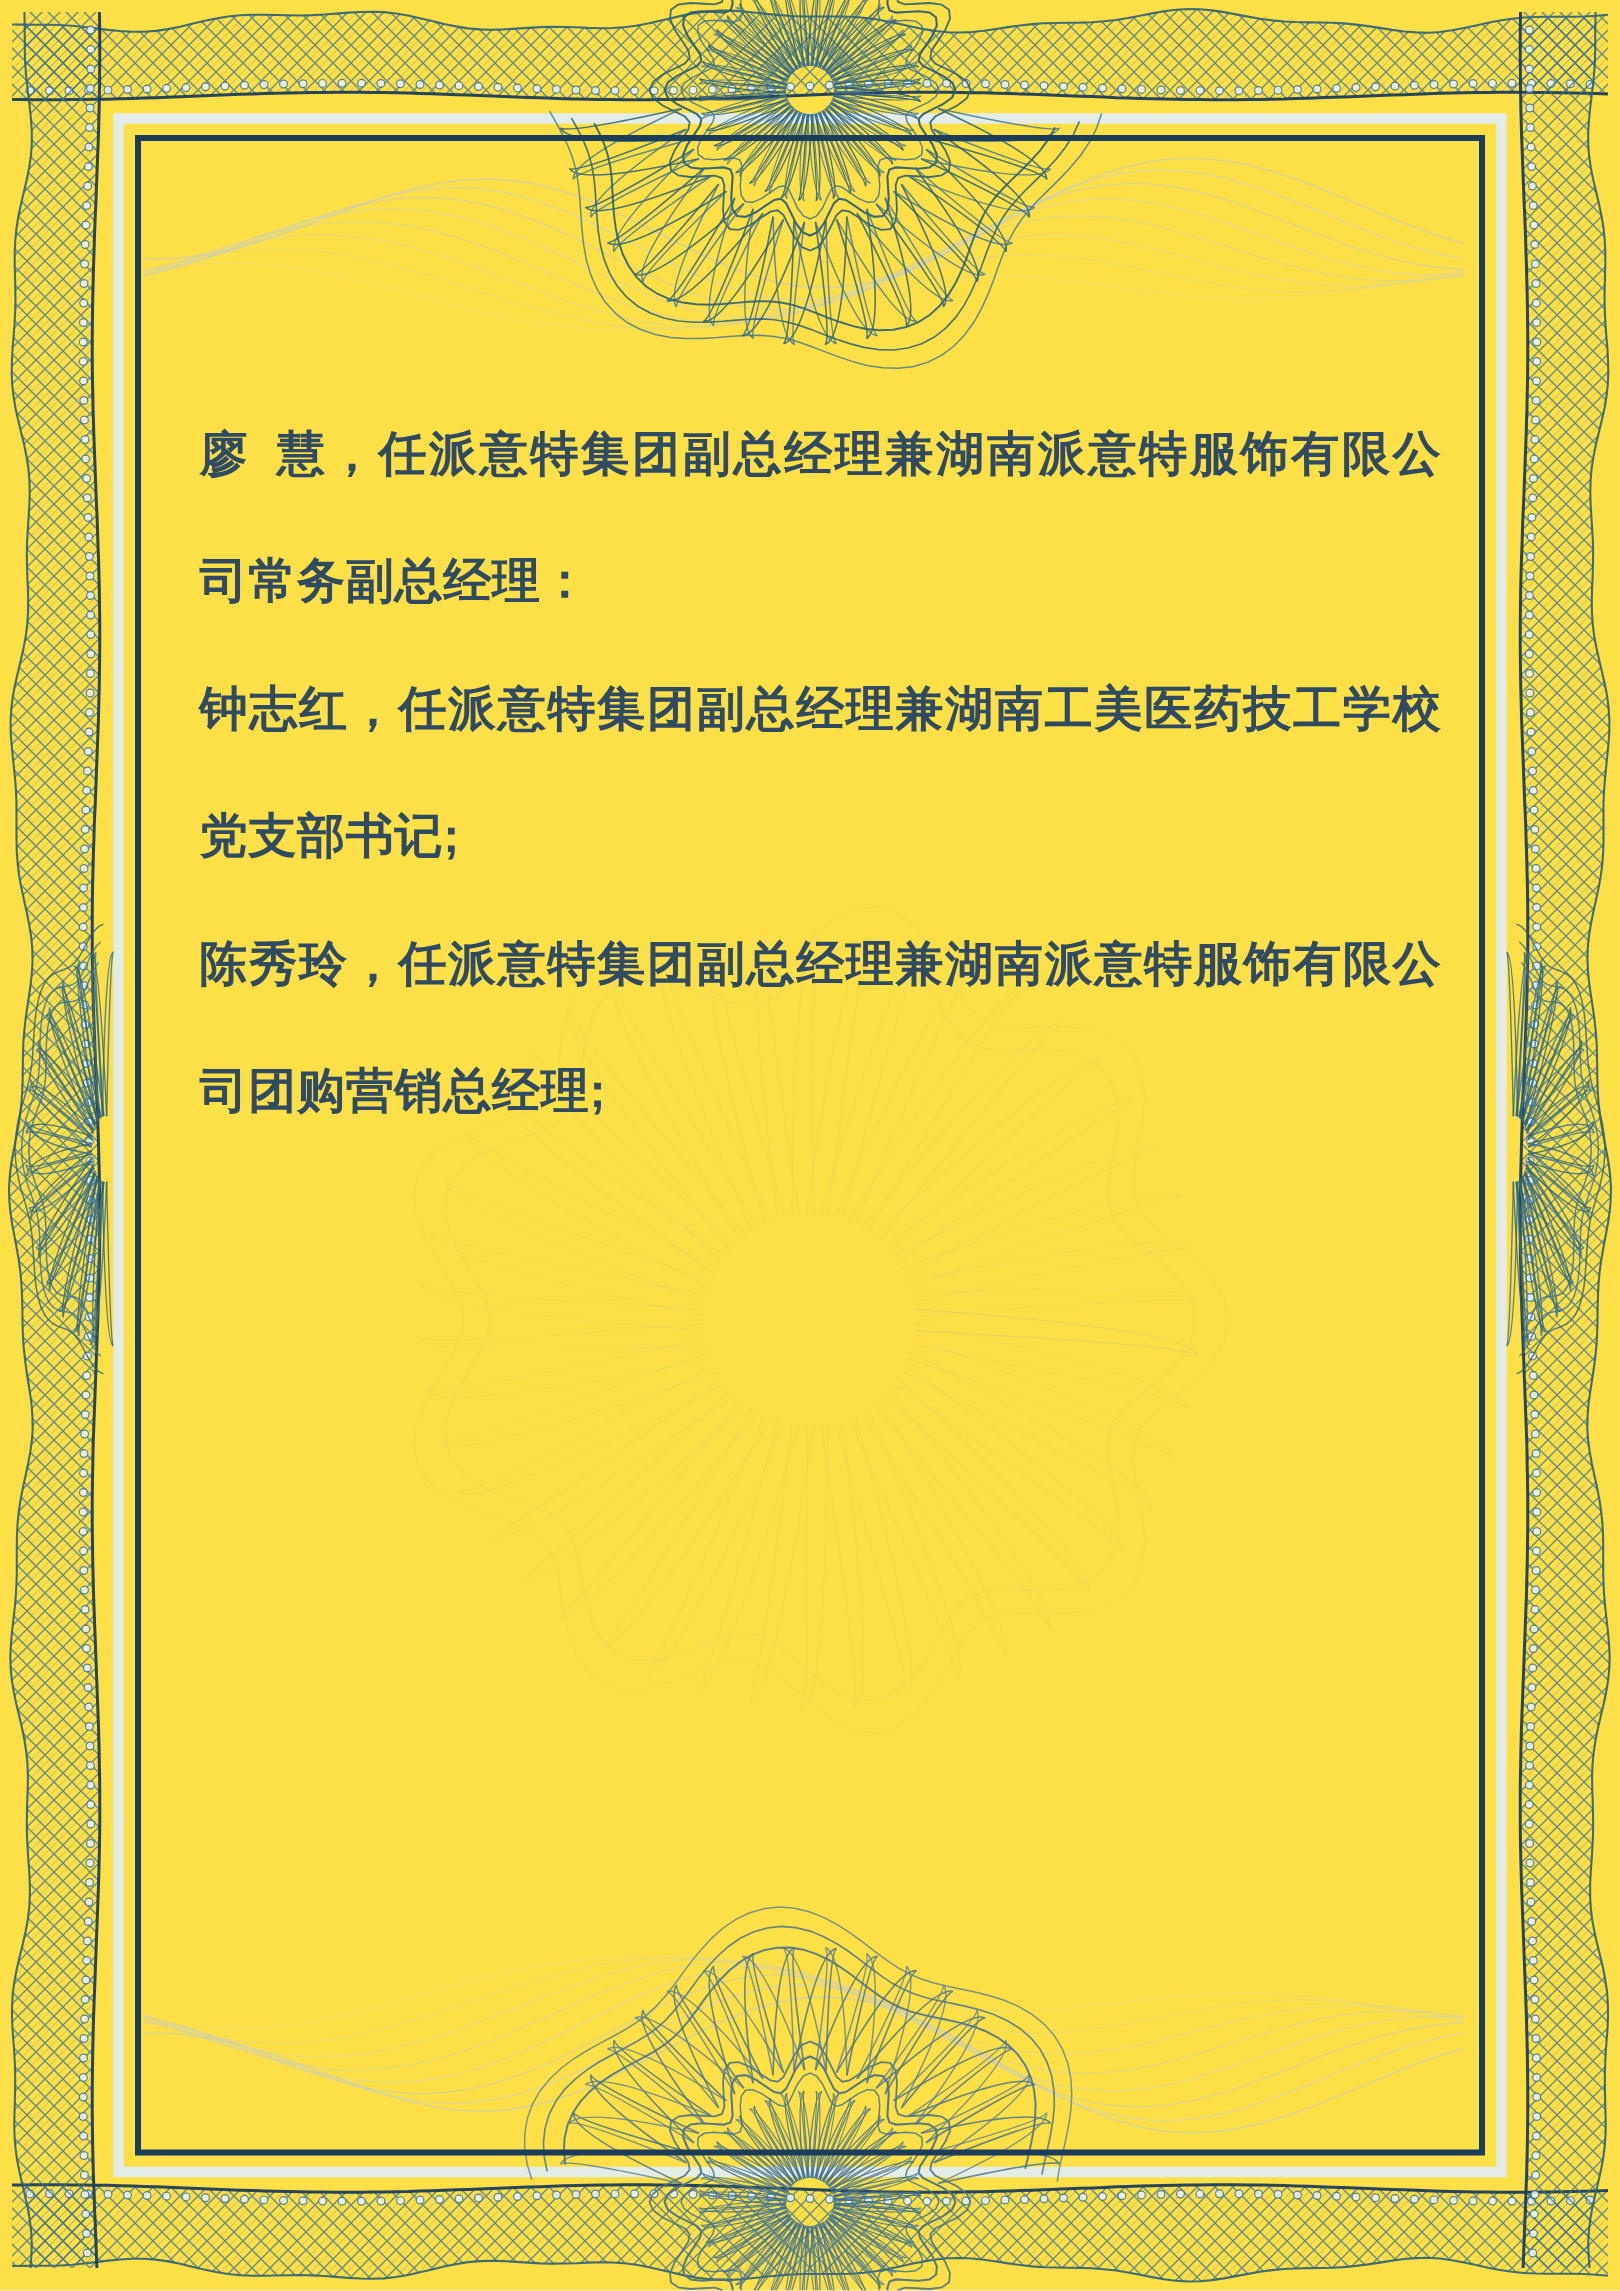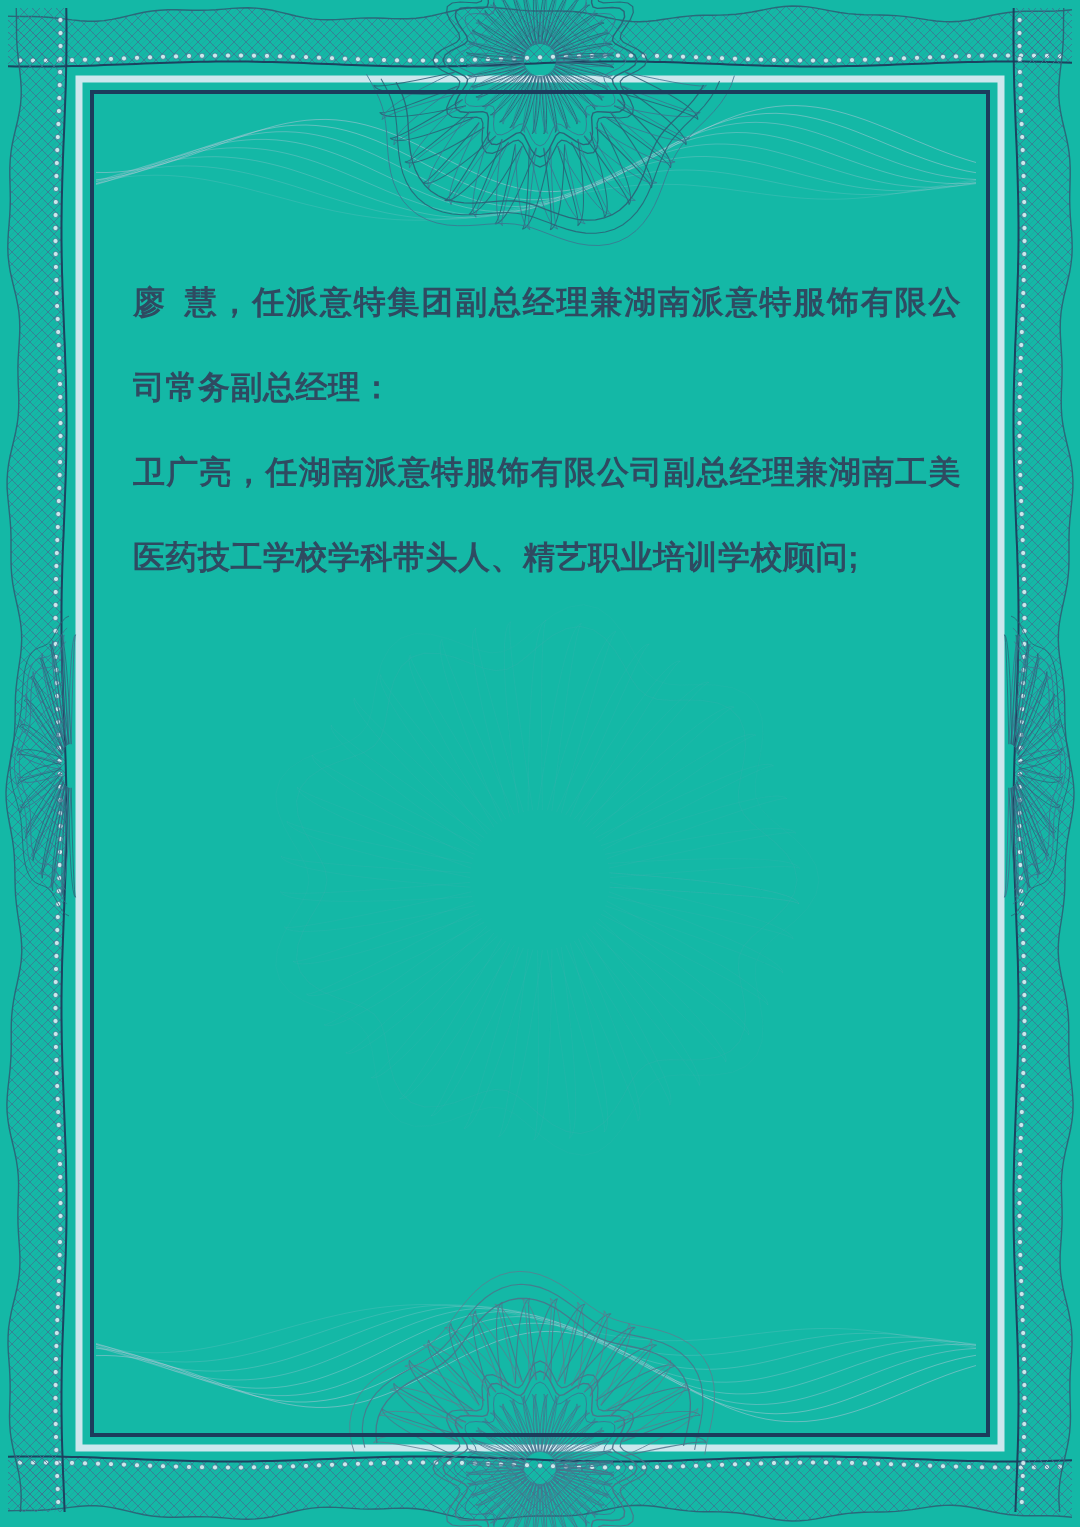--- a/index.html
+++ b/index.html
@@ -1,18 +1,18 @@
 <!DOCTYPE html>
 <html><head>
 <meta charset="utf-8">
 <style>
   html,body{margin:0;padding:0;background:#f3f4f6;}
   .page{
     position:relative;width:1080px;height:1527px;margin:0 auto;
-    background:#14b8a6;overflow:hidden;
+    background:#fde047;overflow:hidden;
     font-family:"Liberation Sans","DejaVu Sans",sans-serif;
   }
   #border-art{position:absolute;left:0;top:0;width:1080px;height:1527px;pointer-events:none;}
   .content{
     position:absolute;left:133px;top:260px;width:828px;
     color:#2f4a61;font-size:32px;line-height:85px;font-weight:600;
     text-align:justify;text-justify:inter-character;letter-spacing:.5px;
   }
   .content p{margin:0;}
   .name{font-weight:800;}
@@ -806,15 +806,16 @@
       <path d="M1013.6,786.1Q1028.1,887.2 1030.3,887.9Q1024.9,889.9 1010.8,787.9" fill="none" stroke="#2c6076" stroke-width="0.9" opacity="0.8"></path>
       <path d="M1011.7,787.6Q1017.1,894.1 1019.2,896.0Q1013.7,895.0 1008.9,787.8" fill="none" stroke="#2c6076" stroke-width="0.9" opacity="0.8"></path>
       <path d="M1014.4,641.6L1016.8,645.2L1019.0,649.8L1021.1,654.7L1023.0,659.2L1024.9,663.0L1027.0,665.6L1029.2,667.0L1031.7,667.6L1034.4,667.8L1037.3,668.0L1040.1,669.0L1042.8,671.0L1045.1,674.4L1046.9,679.2L1048.2,685.1L1048.9,691.9L1049.2,699.1L1049.3,706.2L1049.4,712.9L1049.7,719.0L1050.3,724.5L1051.4,729.5L1053.0,734.4L1054.9,739.2L1056.8,744.4L1058.6,750.1L1060.0,756.2L1060.7,762.7L1060.7,769.3L1060.0,775.8L1058.6,781.9L1056.8,787.6L1054.9,792.8L1053.0,797.6L1051.4,802.5L1050.3,807.5L1049.7,813.0L1049.4,819.1L1049.3,825.8L1049.2,832.9L1048.9,840.1L1048.2,846.9L1046.9,852.8L1045.1,857.6L1042.8,861.0L1040.1,863.0L1037.3,864.0L1034.4,864.2L1031.7,864.4L1029.2,865.0L1027.0,866.4L1024.9,869.0L1023.0,872.8L1021.1,877.3L1019.0,882.2L1016.8,886.8L1014.4,890.4" fill="none" stroke="#3f7390" stroke-width="1" opacity="0.85"></path>
       <path d="M1012.9,628.0L1015.7,630.7L1018.3,634.9L1020.7,639.8L1023.0,644.8L1025.2,649.3L1027.4,652.9L1029.7,655.3L1032.3,656.7L1035.1,657.3L1038.1,657.8L1041.2,658.6L1044.2,660.3L1047.0,663.3L1049.3,667.7L1051.1,673.5L1052.3,680.4L1053.0,688.0L1053.3,695.7L1053.5,703.3L1053.7,710.3L1054.3,716.7L1055.3,722.6L1056.7,728.1L1058.5,733.5L1060.5,739.2L1062.5,745.2L1064.1,751.8L1065.2,758.8L1065.6,766.0L1065.2,773.2L1064.1,780.2L1062.5,786.8L1060.5,792.8L1058.5,798.5L1056.7,803.9L1055.3,809.4L1054.3,815.3L1053.7,821.7L1053.5,828.8L1053.3,836.3L1053.0,844.0L1052.3,851.6L1051.1,858.5L1049.3,864.3L1047.0,868.7L1044.2,871.7L1041.2,873.4L1038.1,874.2L1035.1,874.7L1032.3,875.3L1029.7,876.7L1027.4,879.1L1025.2,882.7L1023.0,887.2L1020.7,892.2L1018.3,897.1L1015.7,901.3L1012.9,904.0" fill="none" stroke="#3f7390" stroke-width="1" opacity="0.8"></path>
       <path d="M1011.0,616.1L1014.1,617.6L1017.1,620.5L1019.9,624.6L1022.5,629.3L1025.0,634.0L1027.4,638.2L1029.9,641.5L1032.5,643.9L1035.3,645.6L1038.3,646.7L1041.4,647.9L1044.6,649.5L1047.7,652.1L1050.4,655.8L1052.8,660.9L1054.6,667.2L1056.0,674.4L1056.8,682.1L1057.4,690.1L1057.9,697.9L1058.4,705.2L1059.1,712.0L1060.2,718.4L1061.7,724.5L1063.4,730.6L1065.3,736.9L1067.1,743.6L1068.6,750.8L1069.6,758.3L1070.0,766.0L1069.6,773.7L1068.6,781.2L1067.1,788.4L1065.3,795.1L1063.4,801.4L1061.7,807.5L1060.2,813.6L1059.1,820.0L1058.4,826.8L1057.9,834.1L1057.4,841.9L1056.8,849.9L1056.0,857.6L1054.6,864.8L1052.8,871.1L1050.4,876.2L1047.7,879.9L1044.6,882.5L1041.4,884.1L1038.3,885.3L1035.3,886.4L1032.5,888.1L1029.9,890.5L1027.4,893.8L1025.0,898.0L1022.5,902.7L1019.9,907.4L1017.1,911.5L1014.1,914.4L1011.0,915.9" fill="none" stroke="#2c6076" stroke-width="1" opacity="0.8"></path>
       <rect x="92" y="92" width="896" height="1343" fill="none" stroke="#1c3c5c" stroke-width="4"></rect>
     </svg>
 
   <div class="content">
     <p><span class="name">廖 慧</span><span class="name">，</span><span>任派意特集团副总经理兼湖南派意特服饰有限公司常务副总经理：</span></p>
-    <p><span class="name">卫广亮</span><span class="name">，</span><span>任湖南派意特服饰有限公司副总经理兼湖南工美医药技工学校学科带头人、精艺职业培训学校顾问;</span></p>
+    <p><span class="name">钟志红</span><span class="name">，</span><span>任派意特集团副总经理兼湖南工美医药技工学校党支部书记;</span></p>
+    <p><span class="name">陈秀玲</span><span class="name">，</span><span>任派意特集团副总经理兼湖南派意特服饰有限公司团购营销总经理;</span></p>
   </div>
 </div>
 
 </body></html>

